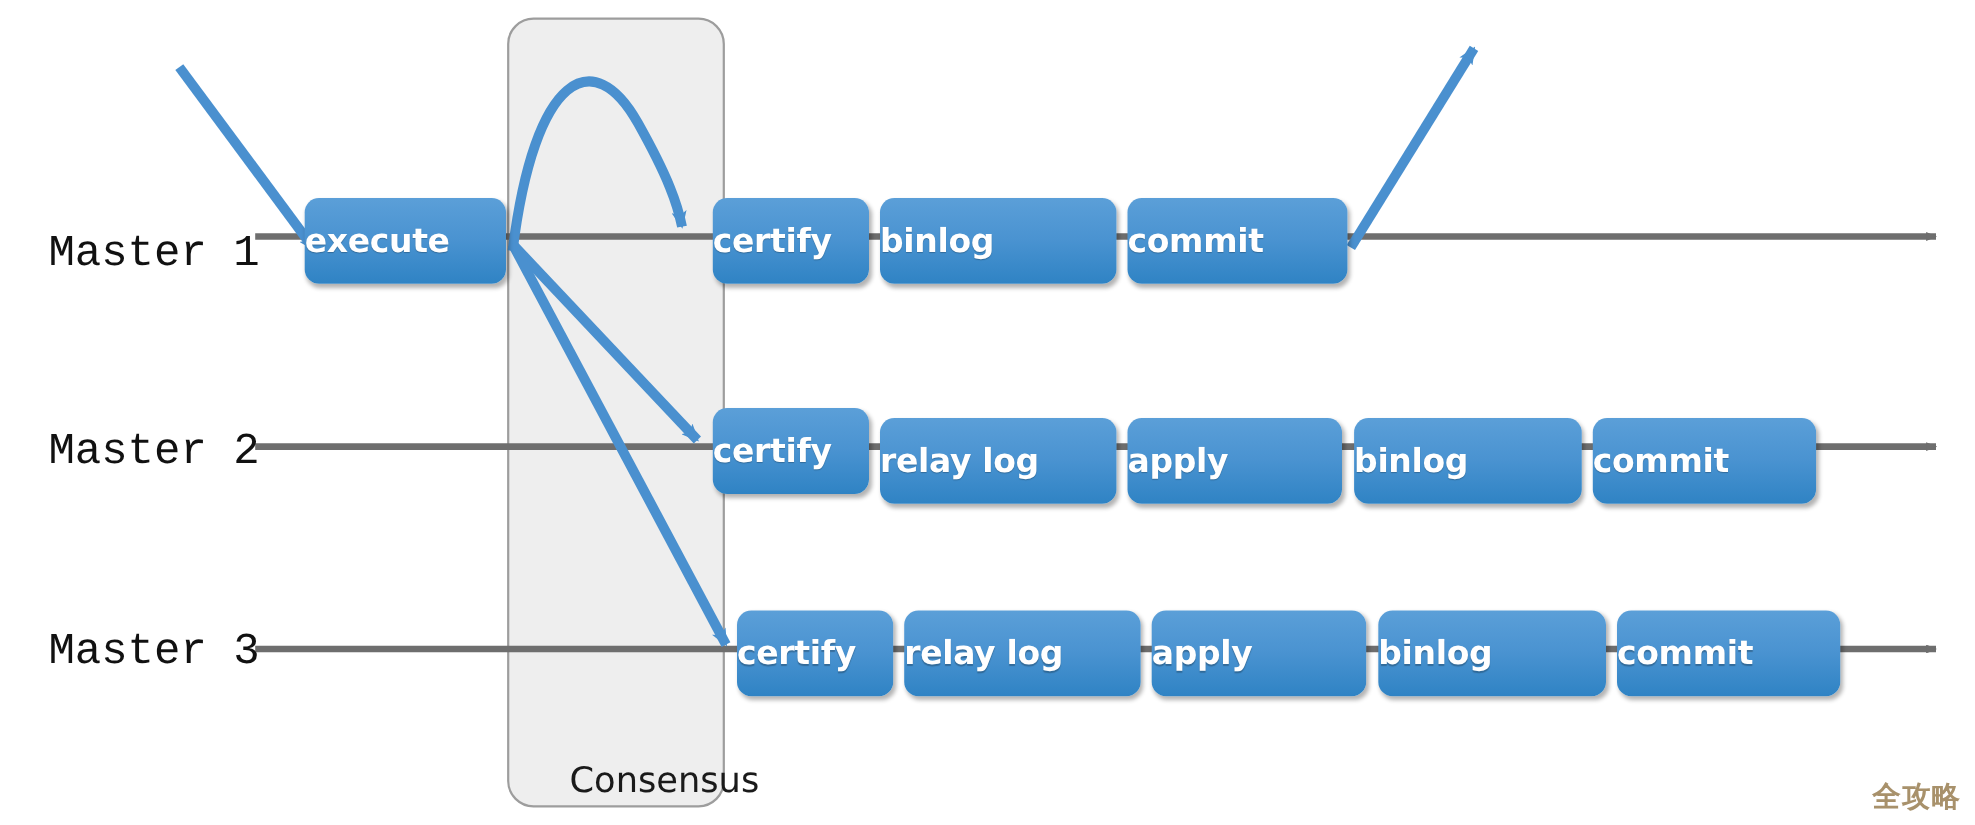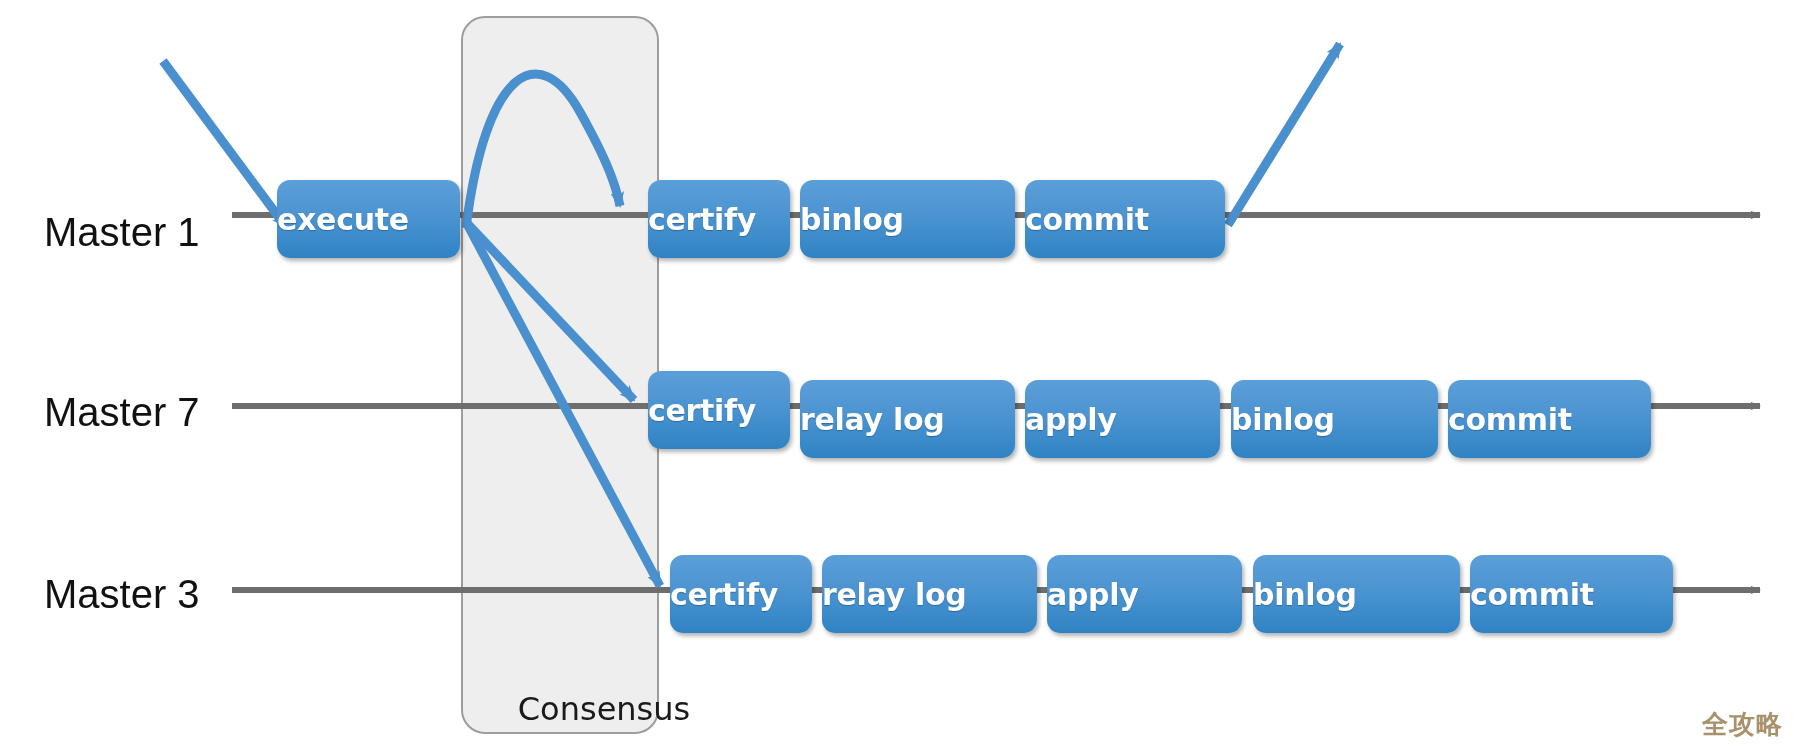--- a/index.html
+++ b/index.html
@@ -44,21 +44,21 @@
     font-size: 32px;
     color: #1a1a1a;
     font-family: "DejaVu Sans", sans-serif;
     letter-spacing: 0px;
     margin-left: 44px;
   }
   .lane-label {
     position: absolute;
     font-size: 40px;
     color: #111111;
-    font-family: Liberation Sans, sans-serif;
+    font-family: Liberation Mono, monospace;
     white-space: nowrap;
     line-height: 1;
   }
   .stage-box {
     position: absolute;
     height: 78px;
     border-radius: 13px;
     background: linear-gradient(to bottom, #5b9fd8 0%, #4a93d1 48%, #2f83c4 100%);
     box-shadow: 2px 3px 4px rgba(0,0,0,0.30);
     display: flex;
@@ -130,21 +130,21 @@
     <g>
       <line x1="466" y1="222" x2="660" y2="586" stroke="#4a90cf" stroke-width="9" marker-end="url(#bluehead)"></line>
     </g>
 
     <g>
       <line x1="1228" y1="225" x2="1340" y2="44" stroke="#4a90cf" stroke-width="9" marker-end="url(#bluehead)"></line>
     </g>
   </svg>
 
   <div class="lane-label" style="left:44px; top:212px;">Master 1</div>
-  <div class="lane-label" style="left:44px; top:392px;">Master 7</div>
+  <div class="lane-label" style="left:44px; top:392px;">Master 2</div>
   <div class="lane-label" style="left:44px; top:574px;">Master 3</div>
 
   <div class="stage-box" style="left:277px; top:180px; width:183px;">
     <span>execute</span>
   </div>
   <div class="stage-box" style="left:648px; top:180px; width:142px;">
     <span>certify</span>
   </div>
   <div class="stage-box" style="left:800px; top:180px; width:215px;">
     <span>binlog</span>

